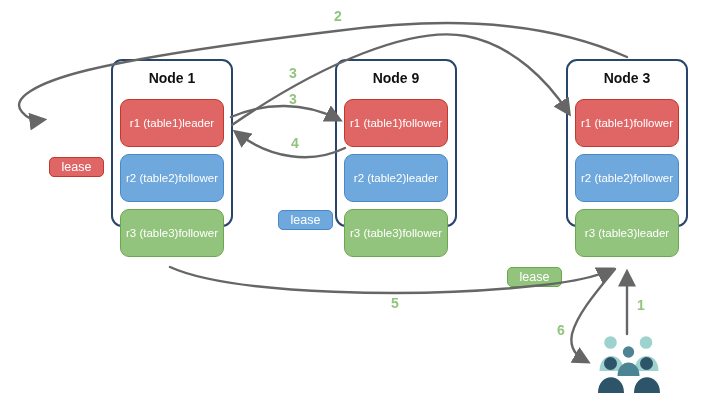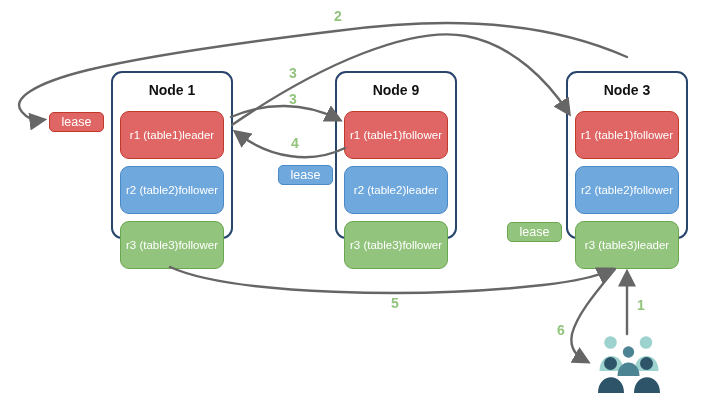--- a/index.html
+++ b/index.html
@@ -1,40 +1,41 @@
 <!DOCTYPE html>
 <html><head>
 <meta charset="utf-8">
 <style>
   html,body{margin:0;padding:0;background:#ffffff;}
   #stage{
     position:relative;width:704px;height:405px;background:#ffffff;overflow:hidden;
     font-family:"Liberation Sans", sans-serif;
   }
   .node{
-    position:absolute;top:71px;width:122px;height:168px;background:#ffffff;
+    position:absolute;top:59px;width:122px;height:168px;background:#ffffff;
     border:2px solid #28456c;border-radius:11px;box-sizing:border-box;
   }
   .node-title{
     position:absolute;top:9px;left:0;right:0;text-align:center;
     font-size:14px;font-weight:bold;color:#111111;
   }
   .replica{
     position:absolute;left:7px;right:7px;height:48px;border-radius:9px;
     box-sizing:border-box;display:flex;flex-direction:row;align-items:center;
     justify-content:center;color:#ffffff;font-size:11.5px;line-height:1.3;text-align:center;
   }
   .replica.red{background:#e06666;border:1.5px solid #c0392b;}
   .replica.blue{background:#6fa8dc;border:1.5px solid #4a89c7;}
   .replica.green{background:#93c47d;border:1.5px solid #6aa84f;}
   .r1{top:38px;} .r2{top:93px;} .r3{top:148px;}
   .lease{
     position:absolute;width:55px;height:20px;border-radius:5px;color:#ffffff;
     font-size:12.5px;display:flex;align-items:center;justify-content:center;
     box-sizing:border-box;
+    margin-top:45px;
   }
   .lease.red{background:#e06666;border:1.5px solid #c0392b;left:49px;top:112px;}
   .lease.blue{background:#6fa8dc;border:1.5px solid #4a89c7;left:278px;top:165px;}
   .lease.green{background:#93c47d;border:1.5px solid #6aa84f;left:507px;top:222px;}
   .step{
     position:absolute;width:16px;height:16px;text-align:center;
     font-size:14px;font-weight:bold;color:#93c47d;
   }
   #arrow-layer{position:absolute;left:0;top:0;pointer-events:none;}
 </style>

